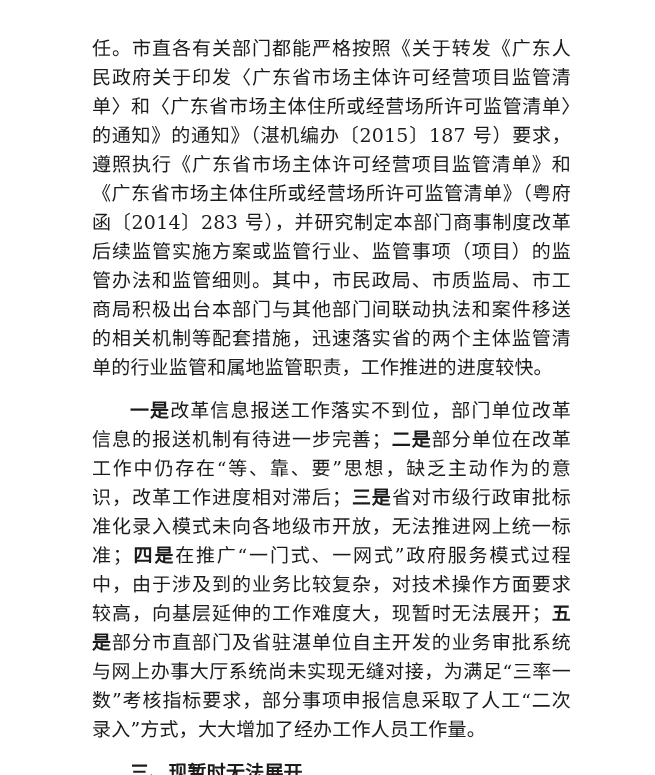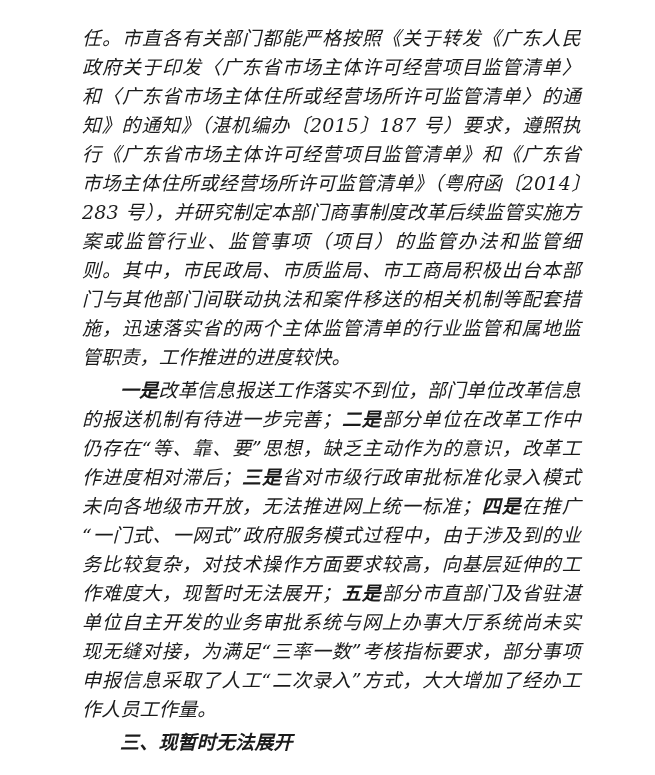--- a/index.html
+++ b/index.html
@@ -21,23 +21,22 @@
     top: 20px;
     width: 507px;
     color: #1b1b1b;
     font-family: "DejaVu Serif", "Liberation Serif", serif;
     font-size: 19px;
     line-height: 29px;
     text-align: justify;
     letter-spacing: 0.2px;
   }
   .doc p {
-    margin: 4px;
+    margin: 14px;
     padding: 0;
-    font-style: italic;
   }
   .doc p.indent {
     text-indent: 2em;
   }
   .doc p.heading {
     font-family: "DejaVu Sans", "Liberation Sans", sans-serif;
     font-weight: bold;
     text-align: left;
   }
   .doc span.bold {

